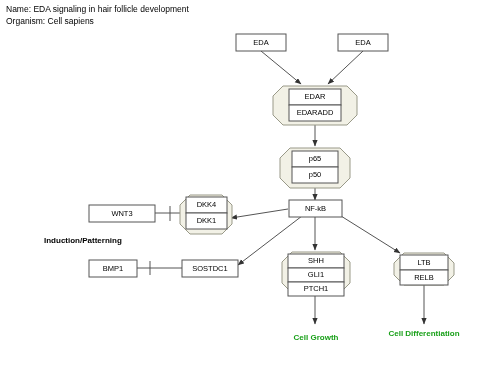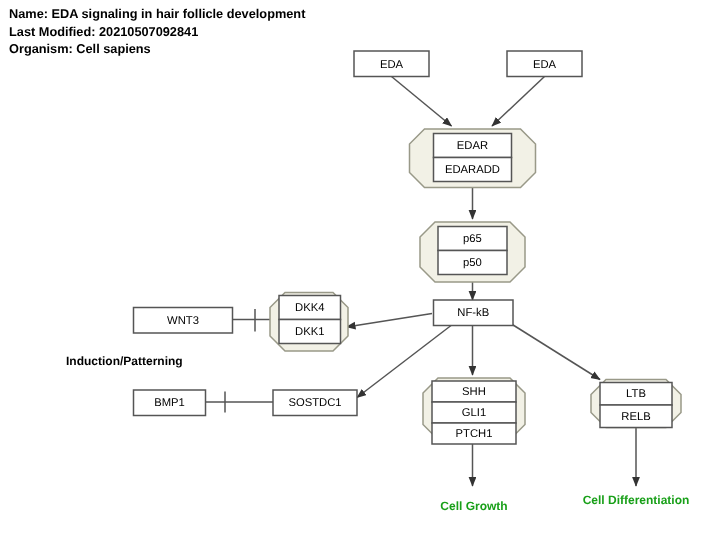--- a/index.html
+++ b/index.html
@@ -17,21 +17,21 @@
     position: relative;
     width: 480px;
     height: 365px;
     background: #ffffff;
   }
   #header {
     position: absolute;
     left: 6px;
     top: 4px;
     font-size: 8.5px;
-    font-weight: bold;
+    font-weight: normal;
     color: #000000;
     line-height: 11.5px;
     white-space: nowrap;
   }
   #header div { white-space: nowrap; }
   svg#diagram {
     position: absolute;
     left: 0;
     top: 0;
     width: 480px;
@@ -78,21 +78,20 @@
     text-anchor: middle;
   }
 </style>
 </head>
 <body>
 
 <div id="canvas">
 
   <div id="header">
     <div>Name: EDA signaling in hair follicle development</div>
-    <div>Last Modified: 20210507092841</div>
     <div>Organism: Cell sapiens</div>
   </div>
 
   <svg id="diagram" viewBox="0 0 480 365">
     <defs>
       <marker id="arrow" markerWidth="7" markerHeight="7" refX="6" refY="2.6" orient="auto" markerUnits="userSpaceOnUse">
         <path d="M0,0 L6.5,2.6 L0,5.2 z" fill="#333333"></path>
       </marker>
     </defs>
 

